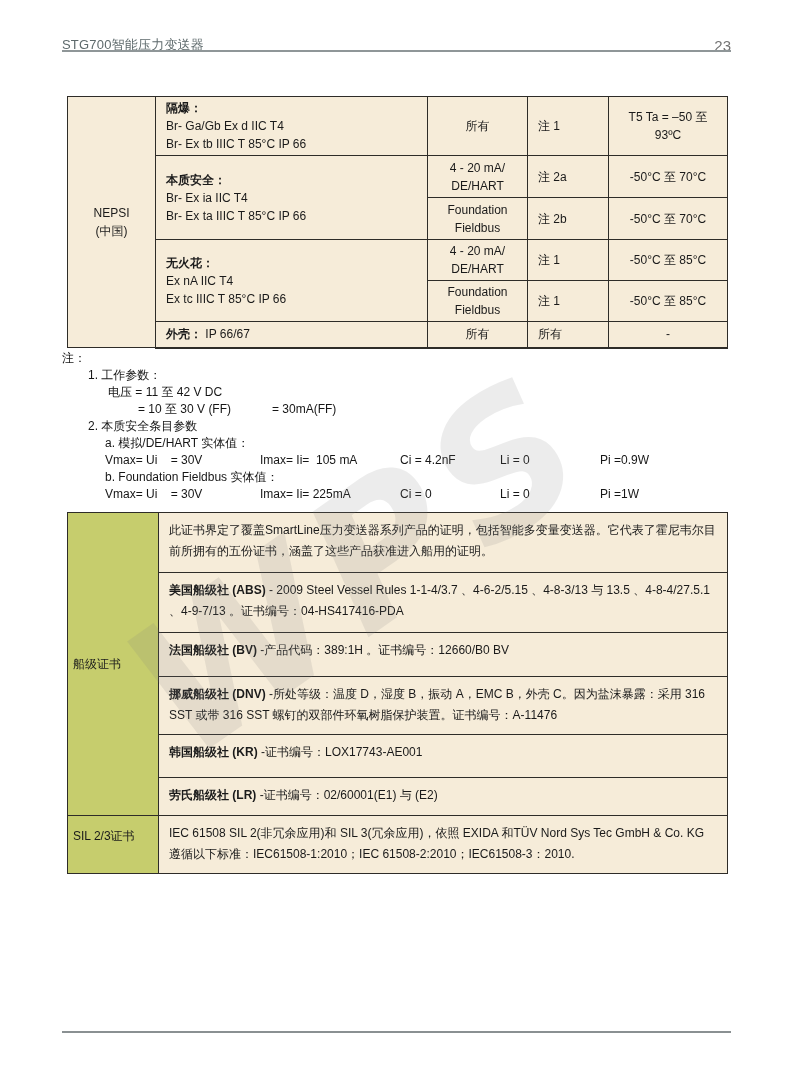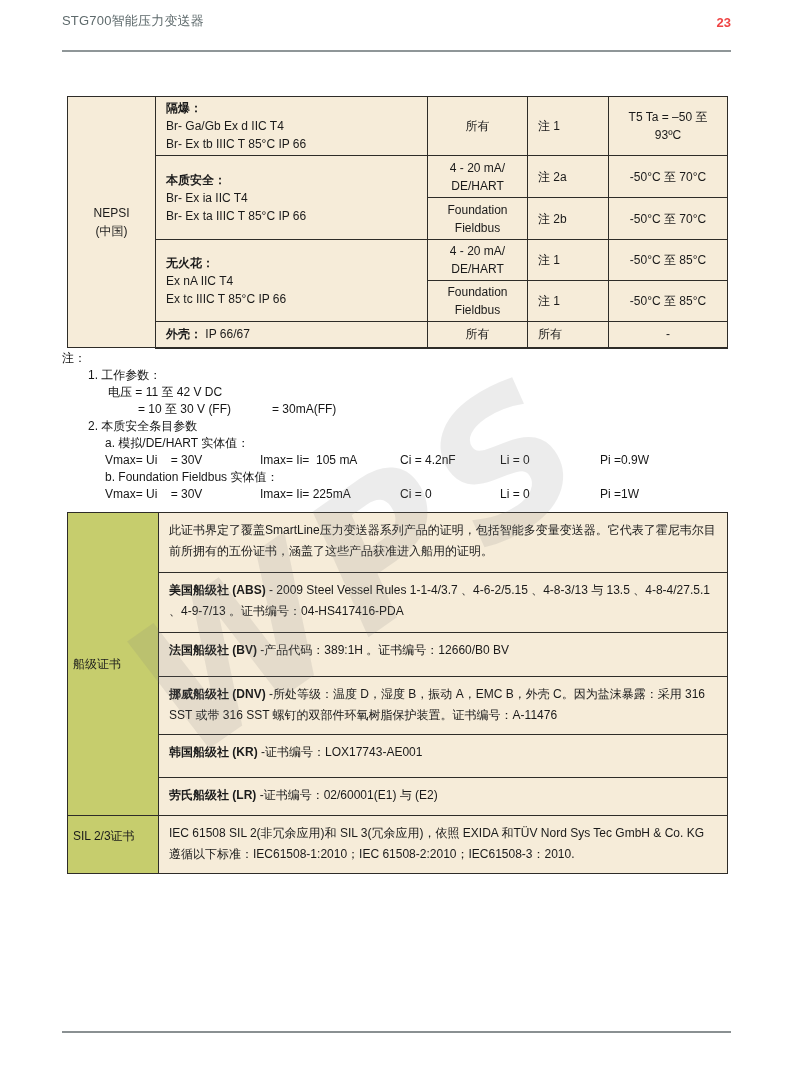--- a/index.html
+++ b/index.html
@@ -2,23 +2,23 @@
 <html><head>
 <meta charset="utf-8">
 <style>
   html,body{margin:0;padding:0;}
   body{
     width:793px;height:1077px;position:relative;background:#ffffff;
     font-family:"Liberation Sans","DejaVu Sans",sans-serif;
     color:#1a1a1a;overflow:hidden;
   }
   
-  .hdr{position:absolute;top:12px;left:62px;width:669px;display:flex;justify-content:space-between;align-items:flex-end;}
+  .hdr{position:absolute;top:36px;left:62px;width:669px;display:flex;justify-content:space-between;align-items:flex-end;}
   .hdr-title{font-size:13px;color:#5e6a6c;letter-spacing:.2px;}
-  .hdr-page{font-size:13px;color:#ef4444;font-weight:bold;}
+  .hdr-page{font-size:15px;color:#737373;}
   .hdr-line{position:absolute;top:50px;left:62px;width:669px;border-top:2px solid #8f9698;}
   
   .ftr-line{position:absolute;top:1031px;left:62px;width:669px;border-top:2px solid #8a9092;}
   
   table{border-collapse:collapse;table-layout:fixed;font-size:12px;}
   td{border:1px solid #2e2c28;background:#f6ecd9;vertical-align:middle;}
   .pre{white-space:pre-line;}
   .ctr{text-align:center;}
   
   .t1{position:absolute;top:96px;left:67px;width:660px;}

